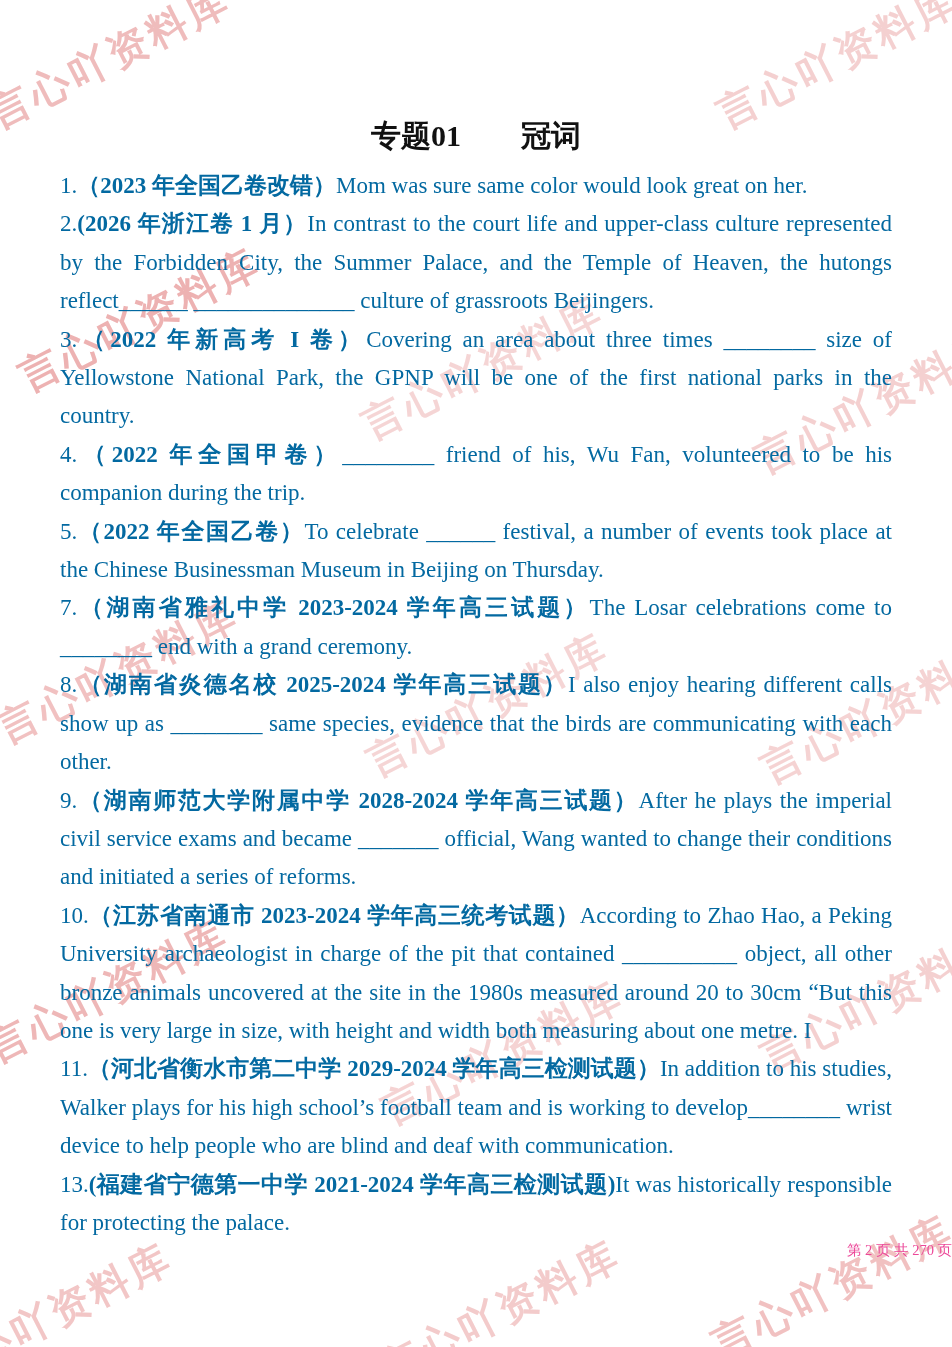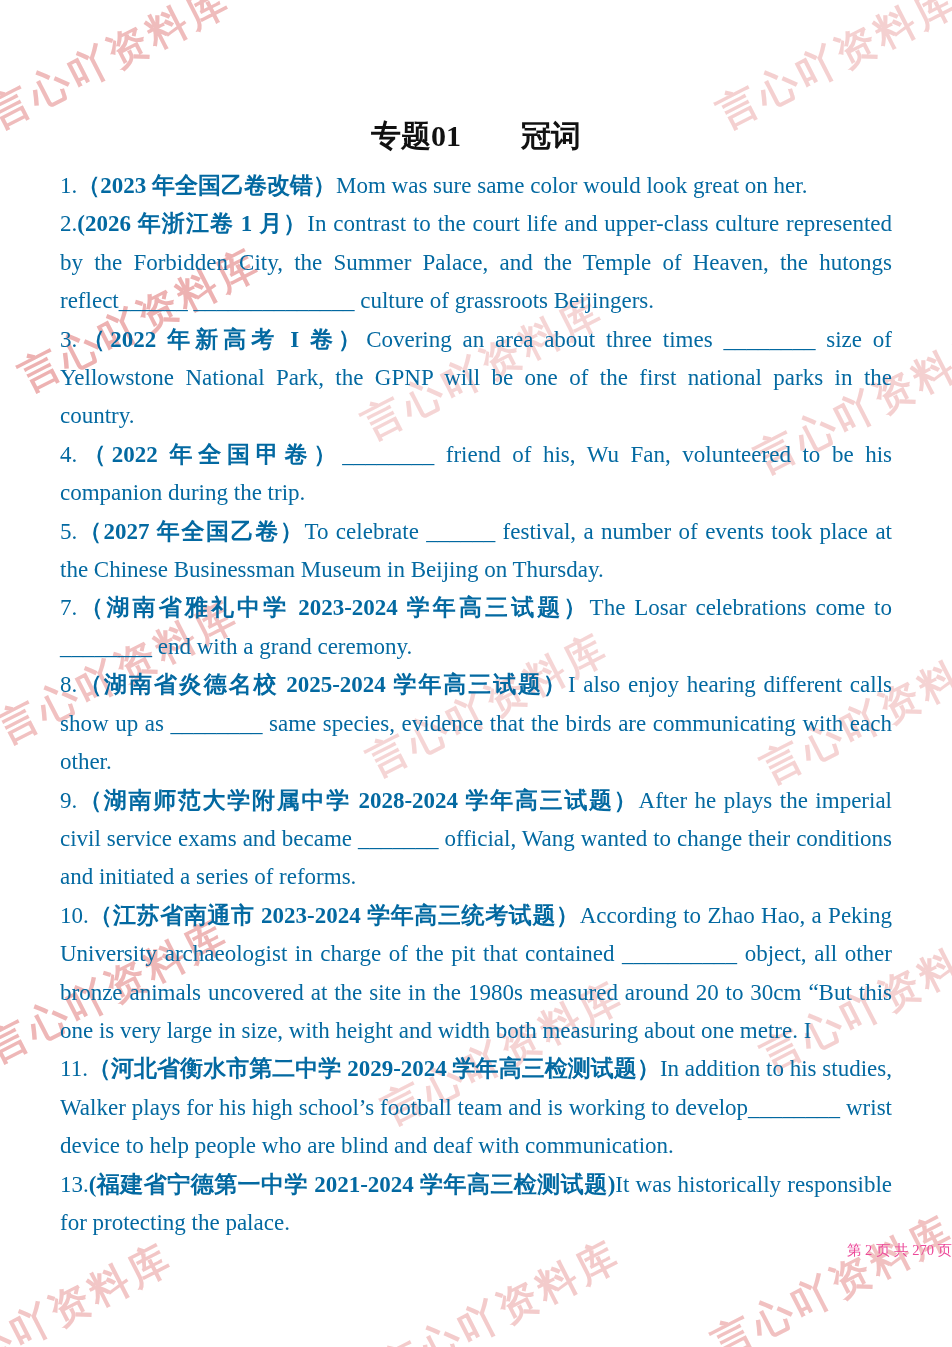--- a/index.html
+++ b/index.html
@@ -61,21 +61,21 @@
     <h1 class="title">专题01　　冠词</h1>
     <div class="q-list">
   <p class="q"><span class="num">1.</span><b class="cite">（2023 年全国乙卷改错）</b><span class="qtext">Mom was sure same color would look great on her.</span></p>
 
   <p class="q"><span class="num">2.</span><b class="cite">(2026 年浙江卷 1 月）</b><span class="qtext">In contrast to the court life and upper-class culture represented by the Forbidden City, the Summer Palace, and the Temple of Heaven, the hutongs reflect______ ______________ culture of grassroots Beijingers.</span></p>
 
   <p class="q"><span class="num">3.</span><b class="cite">（2022 年新高考 I 卷）</b><span class="qtext">Covering an area about three times ________ size of Yellowstone National Park, the GPNP will be one of the first national parks in the country.</span></p>
 
   <p class="q"><span class="num">4.</span><b class="cite">（2022 年全国甲卷）</b><span class="qtext">________ friend of his, Wu Fan, volunteered to be his companion during the trip.</span></p>
 
-  <p class="q"><span class="num">5.</span><b class="cite">（2027 年全国乙卷）</b><span class="qtext">To celebrate ______ festival, a number of events took place at the Chinese Businessman Museum in Beijing on Thursday.</span></p>
+  <p class="q"><span class="num">5.</span><b class="cite">（2022 年全国乙卷）</b><span class="qtext">To celebrate ______ festival, a number of events took place at the Chinese Businessman Museum in Beijing on Thursday.</span></p>
 
 
   <p class="q"><span class="num">7.</span><b class="cite">（湖南省雅礼中学 2023-2024 学年高三试题）</b><span class="qtext">The Losar celebrations come to ________ end with a grand ceremony.</span></p>
 
   <p class="q"><span class="num">8.</span><b class="cite">（湖南省炎德名校 2025-2024 学年高三试题）</b><span class="qtext">I also enjoy hearing different calls show up as ________ same species, evidence that the birds are communicating with each other.</span></p>
 
   <p class="q"><span class="num">9.</span><b class="cite">（湖南师范大学附属中学 2028-2024 学年高三试题）</b><span class="qtext">After he plays the imperial civil service exams and became _______ official, Wang wanted to change their conditions and initiated a series of reforms.</span></p>
 
   <p class="q"><span class="num">10.</span><b class="cite">（江苏省南通市 2023-2024 学年高三统考试题）</b><span class="qtext">According to Zhao Hao, a Peking University archaeologist in charge of the pit that contained __________ object, all other bronze animals uncovered at the site in the 1980s measured around 20 to 30cm “But this one is very large in size, with height and width both measuring about one metre. I</span></p>
 

